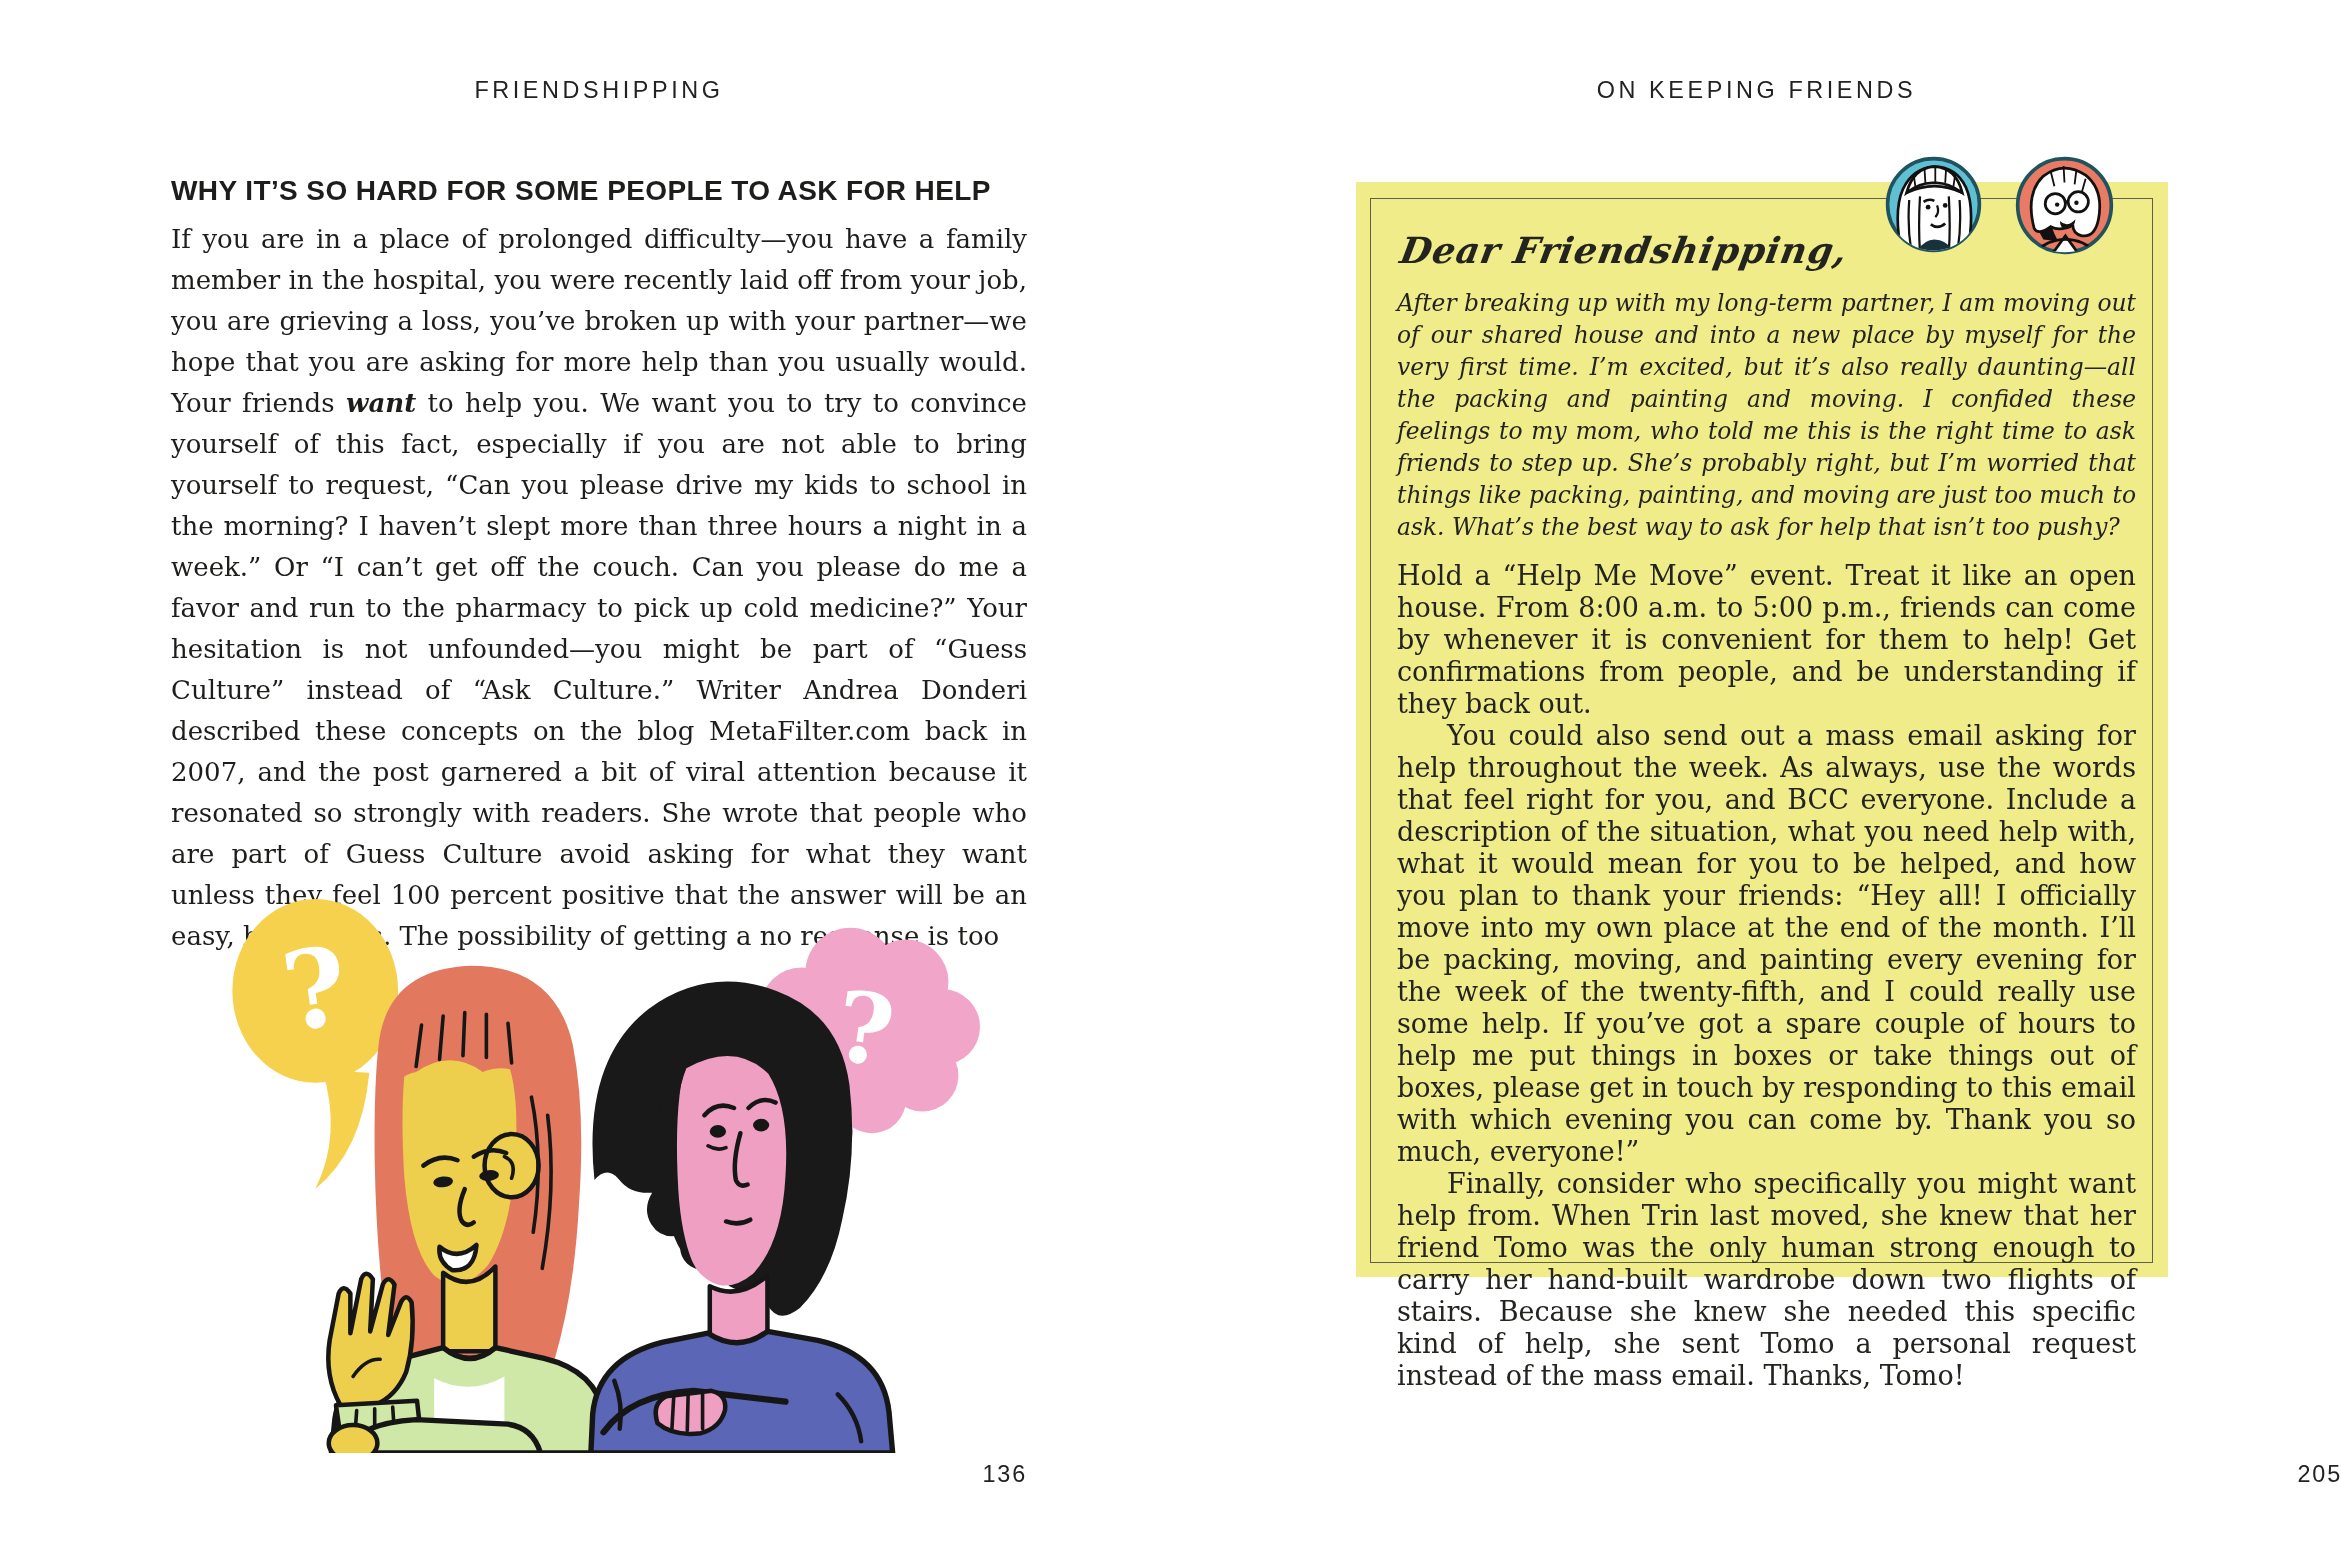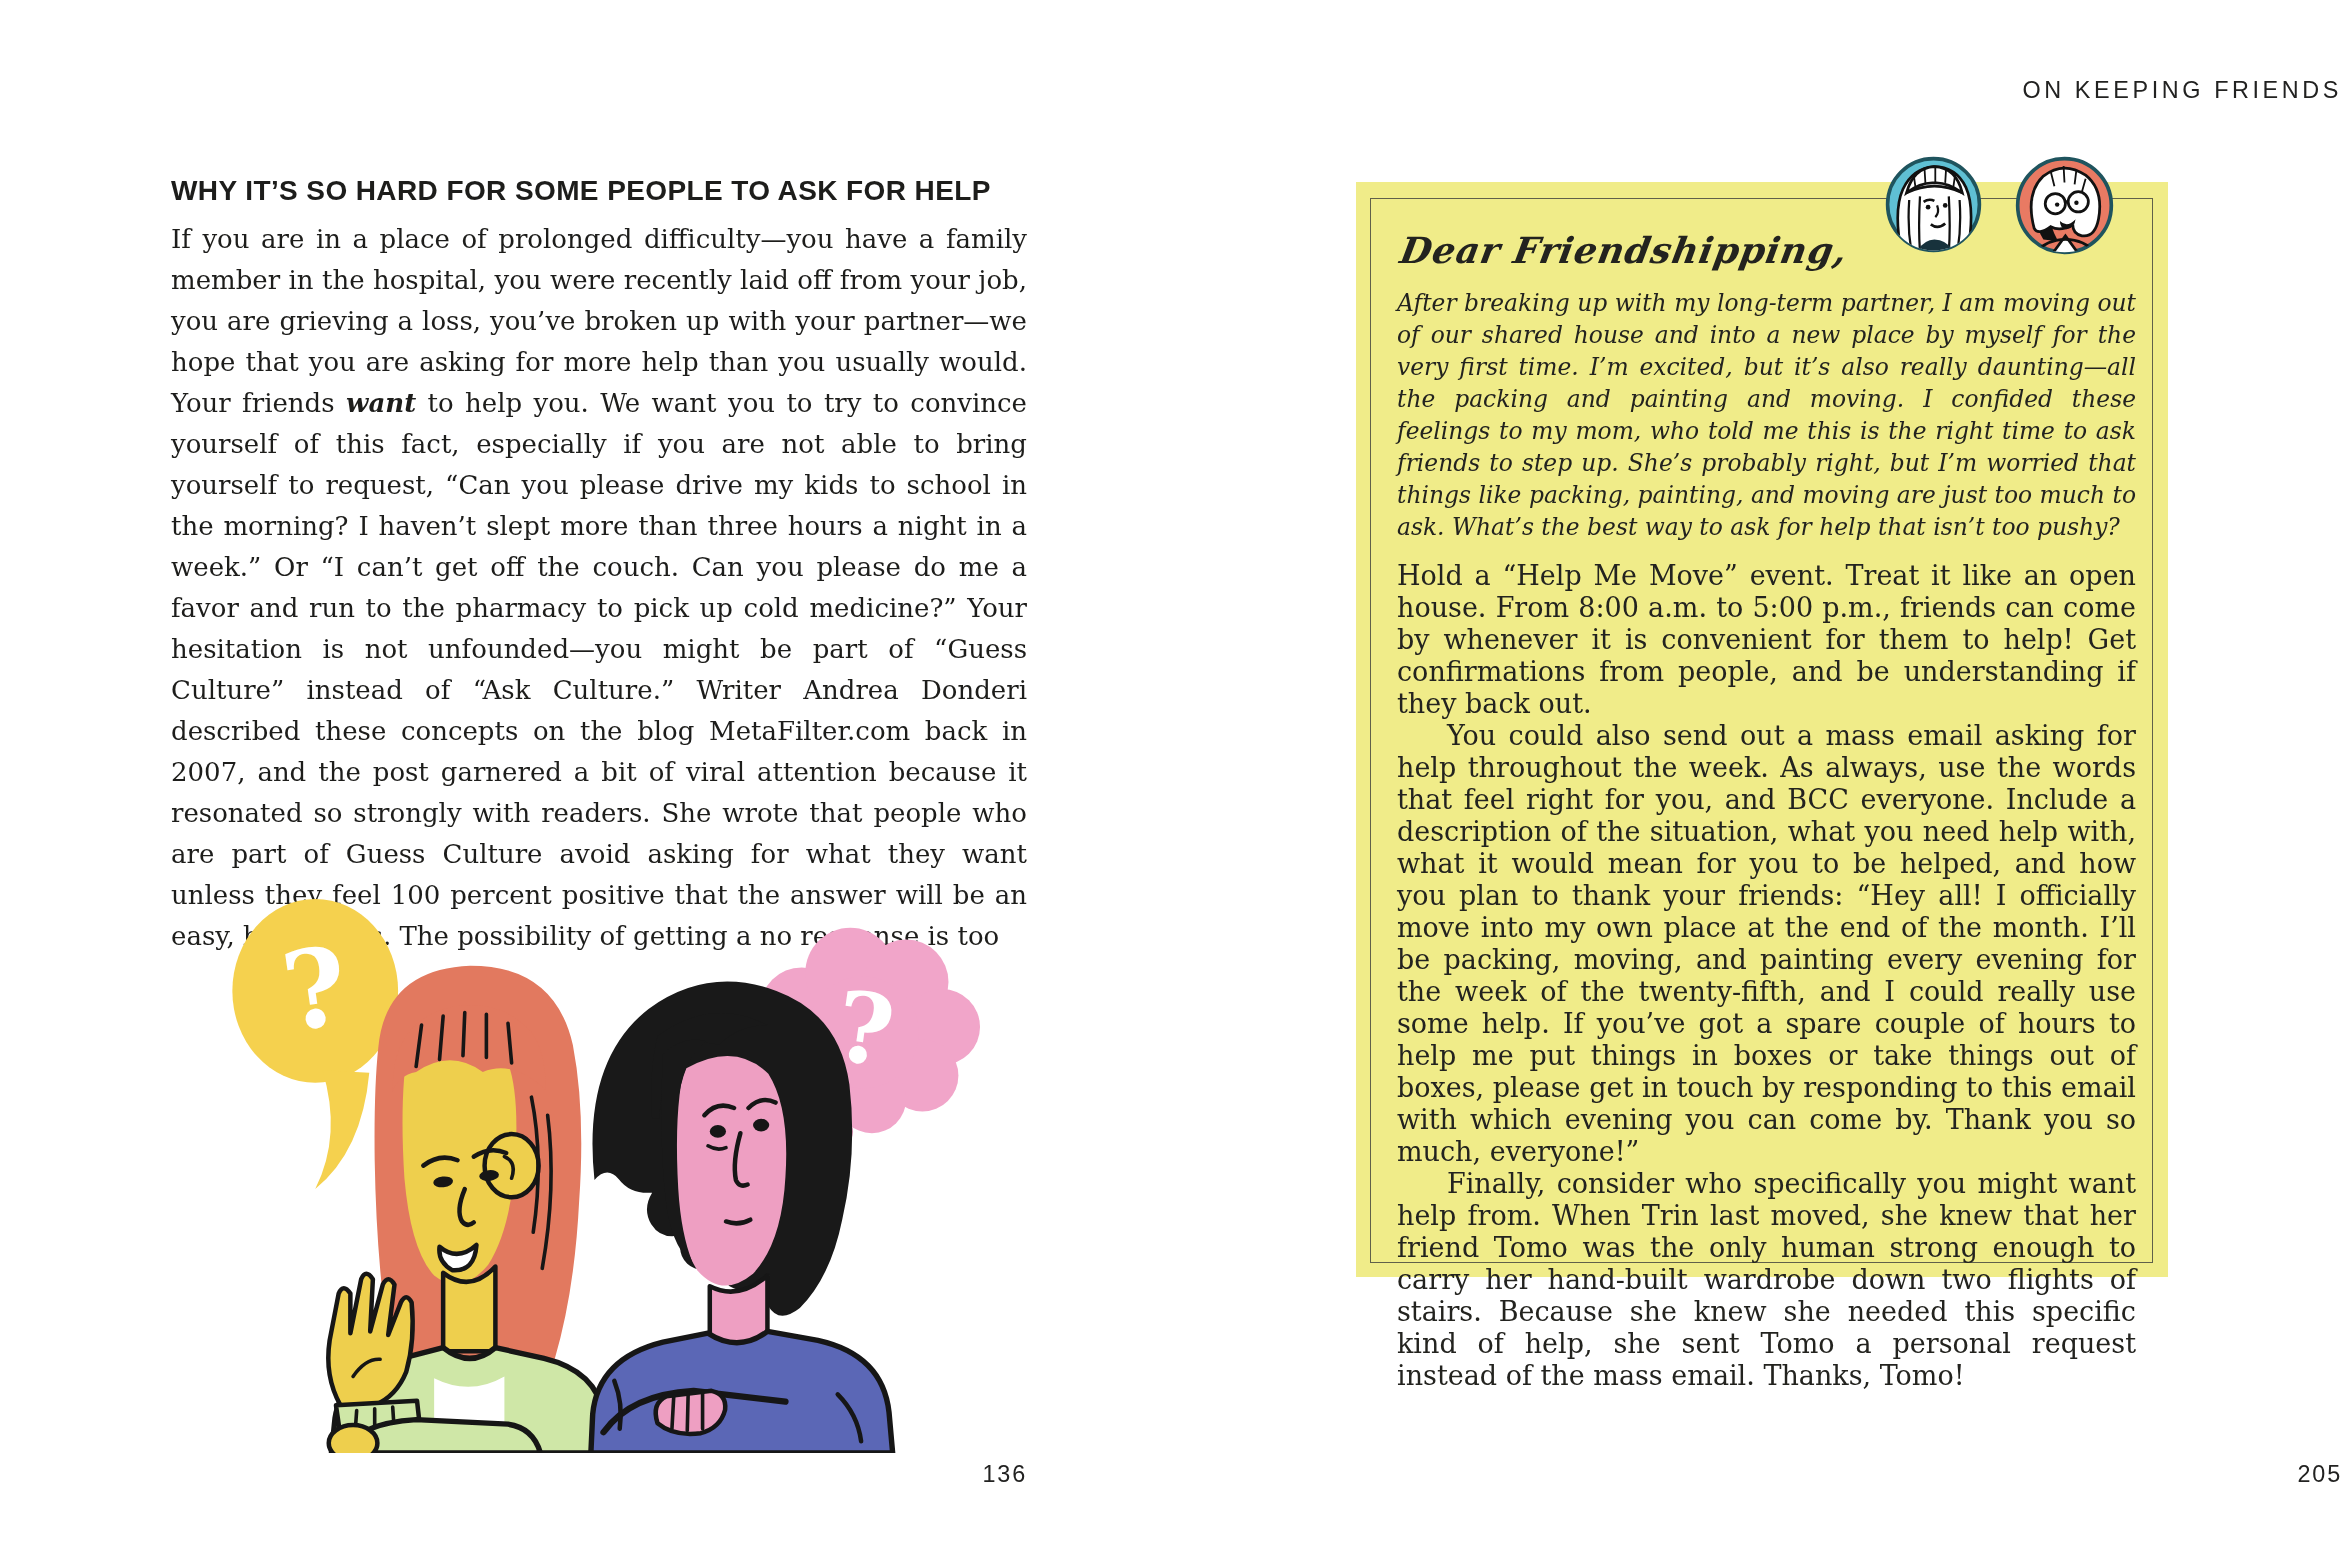--- a/index.html
+++ b/index.html
@@ -7,21 +7,21 @@
   .spread{
     position:relative;width:2342px;height:1561px;background:#ffffff;
     font-family:"DejaVu Serif", serif;color:#1d1d1b;overflow:hidden;
   }
   .running-head{
     position:absolute;top:77px;text-align:center;
     font-family:"Liberation Sans", sans-serif;font-size:23.4px;font-weight:500;
     letter-spacing:3.6px;color:#222221;
   }
   .rh-left{left:171px;width:856px;}
-  .rh-right{left:1171px;width:1171px;text-align:right;}
+  .rh-right{left:1171px;width:1171px;}
   .section-heading{
     position:absolute;left:171px;top:175px;width:874px;
     font-family:"Liberation Sans", sans-serif;font-weight:bold;
     font-size:28px;letter-spacing:0.4px;color:#1d1d1b;
   }
   .body-text{
     position:absolute;left:171px;top:219px;width:856px;
     font-size:26px;line-height:41px;text-align:justify;color:#1d1d1b;
   }
   .body-text em{font-style:italic;font-weight:bold;}
@@ -53,20 +53,21 @@
   .letter-answer.indented{margin-top:0;text-indent:50px;}
   .avatar{position:absolute;z-index:3;}
   .avatar-blue{left:1884px;top:155px;width:99px;height:99px;}
   .avatar-red{left:2014px;top:155px;width:101px;height:101px;}
 </style>
 </head>
 <body>
 
 <div class="spread">
 
+  <div class="running-head rh-left">FRIENDSHIPPING</div>
 
   <div class="section-heading">WHY IT’S SO HARD FOR SOME PEOPLE TO ASK FOR HELP</div>
 
   <div class="body-text"><span>If you are in a place of prolonged difficulty—you have a family member in the hospital, you were recently laid off from your job, you are grieving a loss, you’ve broken up with your partner—we hope that you are asking for more help than you usually would. Your friends </span><em>want</em><span> to help you. We want you to try to convince yourself of this fact, especially if you are not able to bring yourself to request, “Can you please drive my kids to school in the morning? I haven’t slept more than three hours a night in a week.” Or “I can’t get off the couch. Can you please do me a favor and run to the pharmacy to pick up cold medicine?” Your hesitation is not unfounded—you might be part of “Guess Culture” instead of “Ask Culture.” Writer Andrea Donderi described these concepts on the blog MetaFilter.com back in 2007, and the post garnered a bit of viral attention because it resonated so strongly with readers. She wrote that people who are part of Guess Culture avoid asking for what they want unless they feel 100 percent positive that the answer will be an easy, breezy yes. The possibility of getting a no response is too</span></div>
 
   <svg class="illustration" viewBox="0 0 900 625" xmlns="http://www.w3.org/2000/svg">
 
     <g>
       <ellipse cx="120" cy="112" rx="92" ry="102" fill="#f5d14e"></ellipse>
       <path d="M128 200 Q 150 272 120 332 Q 172 290 180 203 Z" fill="#f5d14e"></path>

